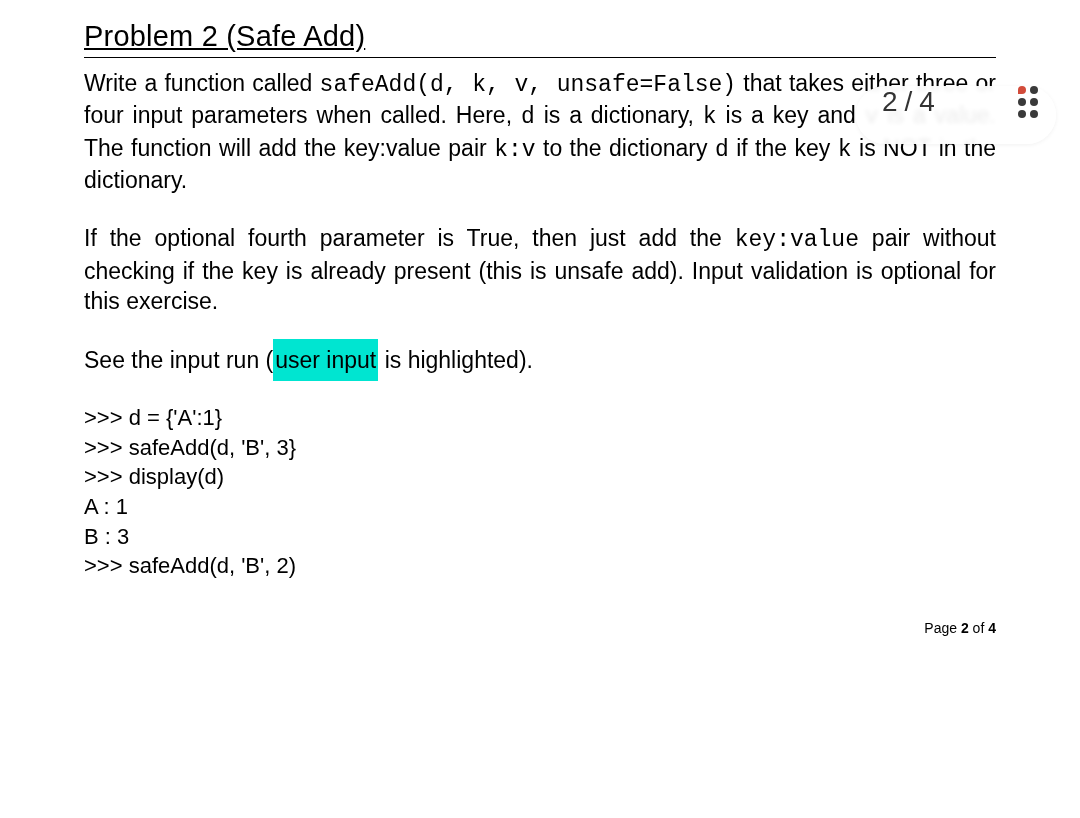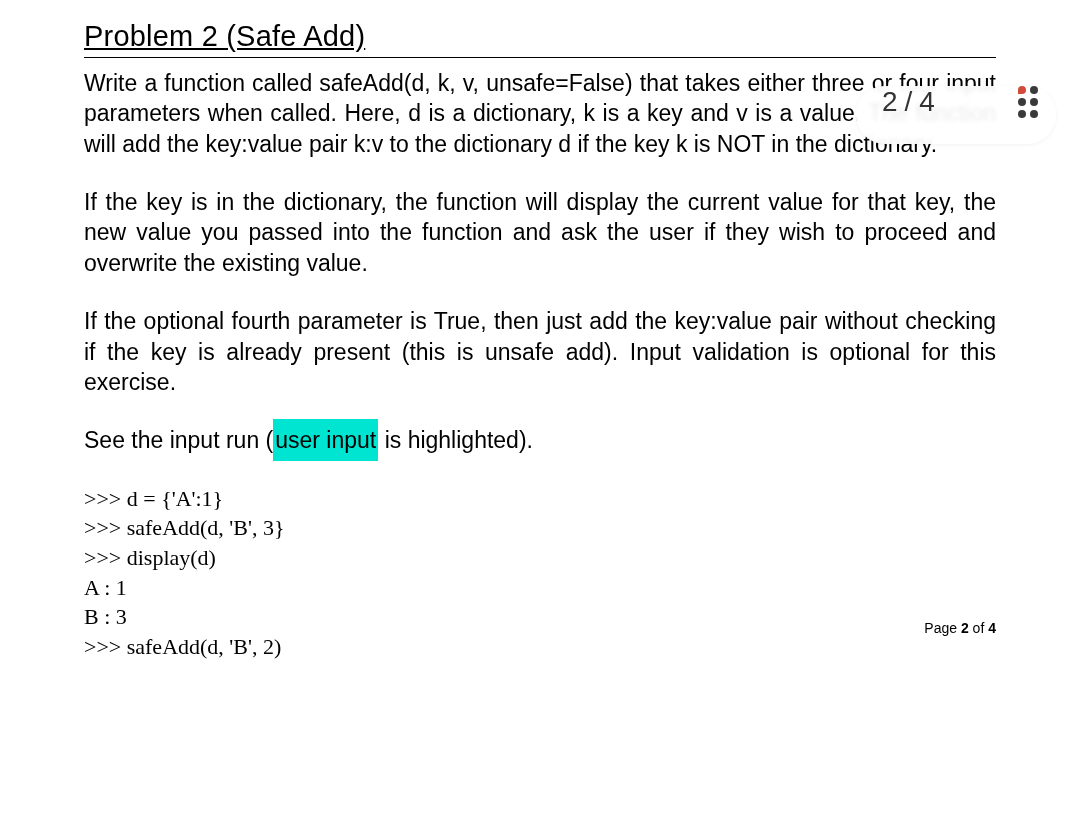--- a/index.html
+++ b/index.html
@@ -31,28 +31,28 @@
     border-top: 1px solid #000;
     margin: -2px 0 10px 0;
   }
   .para {
     font-size: 23px;
     line-height: 1.32;
     text-align: justify;
     margin: 0 0 28px 0;
   }
   .mono {
-    font-family: Liberation Sans, sans-serif;
+    font-family: Liberation Mono, monospace;
   }
   .hl {
     background: #00e5d1;
     padding: 8px 2px;
   }
   .code-block {
-    font-family: Liberation Serif, serif;
+    font-family: Liberation Sans, sans-serif;
     font-size: 22px;
     line-height: 1.35;
     white-space: pre;
     margin-top: 6px;
   }
   .page-footer {
     position: absolute;
     right: 84px;
     bottom: 86px;
     font-size: 14px;
@@ -106,21 +106,20 @@
 
 <div class="page">
 
   <h2 class="heading">Problem 2 (Safe Add)</h2>
   <hr class="heading-rule">
 
   <p class="para">
     <span>Write a function called </span><span class="mono">safeAdd(d, k, v, unsafe=False)</span><span> that takes either three or four input parameters when called. Here, </span><span class="mono">d</span><span>  is a dictionary, </span><span class="mono">k</span><span> is a key and </span><span class="mono">v</span><span> is a value. The function will add the key:value pair  </span><span class="mono">k:v</span><span>  to the dictionary </span><span class="mono">d</span><span> if the key </span><span class="mono">k</span><span> is NOT in the dictionary.</span>
   </p>
 
-  <p class="para">If the key is in the dictionary, the function will display the current value for that key, the new value you passed into the function and ask the user if they wish to proceed and overwrite the existing value.</p>
 
   <p class="para">
     <span>If the optional fourth parameter is True, then just add the </span><span class="mono">key:value</span><span> pair without checking if the key is already present (this is unsafe add). Input validation is optional for this exercise.</span>
   </p>
 
   <p class="para" style="text-align:left;">
     <span>See the input run (</span><span class="hl">user input</span><span> is highlighted).</span>
   </p>
 
   <div class="code-block"><span>&gt;&gt;&gt; d = {'A':1}</span>

